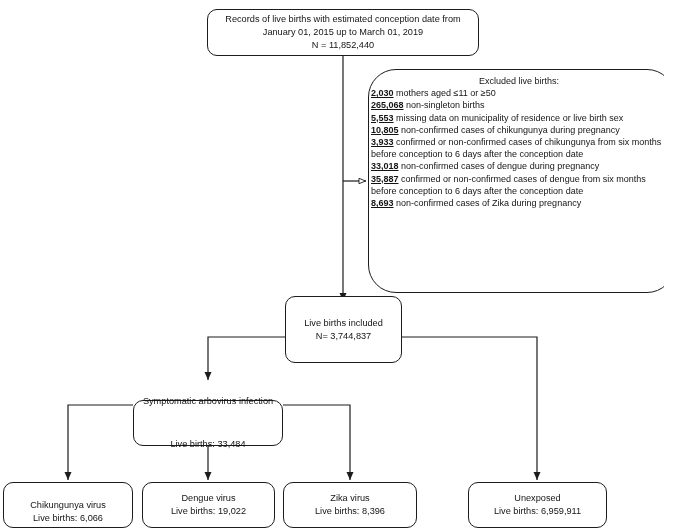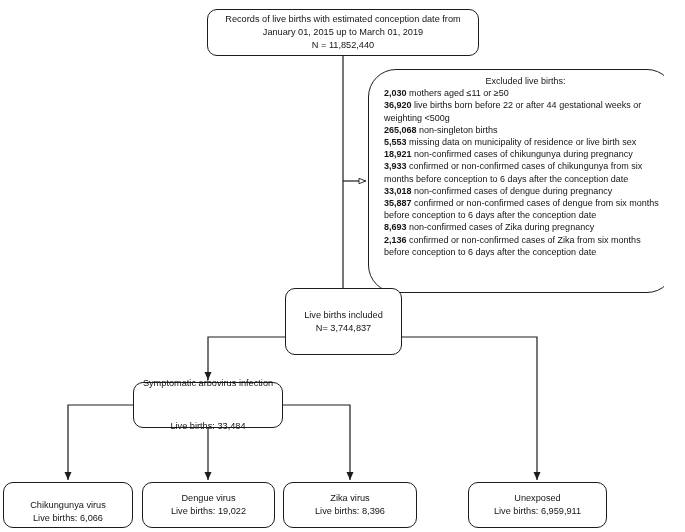--- a/index.html
+++ b/index.html
@@ -10,25 +10,25 @@
   .connectors{position:absolute;left:0;top:0;width:685px;height:532px;}
   .box{
     position:absolute;box-sizing:border-box;background:#ffffff;
     border:1.2px solid #1c1c1c;border-radius:10px;
     display:flex;flex-direction:column;justify-content:center;align-items:center;
     text-align:center;font-size:9.2px;line-height:13px;padding:2px 3px;
   }
   .bold{font-weight:normal;}
   .excl{
     border-radius:28px;display:block;text-align:left;
-    padding:5px 7px 4px 15px;font-size:9px;line-height:12.2px;
+    padding:5px 7px 4px 2px;font-size:9px;line-height:12.2px;
   }
   .excl-title{text-align:center;margin:0 0 0 0;}
   .xi{margin:0;}
-  .xi b{font-weight:bold;}
+  .xi b{font-weight:bold;text-decoration:underline;}
 </style>
 </head>
 <body>
 
 <div class="canvas">
 
   <svg class="connectors" viewBox="0 0 685 532" xmlns="http://www.w3.org/2000/svg">
     <defs>
       <marker id="af" markerUnits="userSpaceOnUse" markerWidth="10" markerHeight="9" refX="8" refY="3.5" orient="auto">
         <path d="M0,0 L8,3.5 L0,7 Z" fill="#1c1c1c"></path>
@@ -50,37 +50,35 @@
 
   <div class="box" style="left:207px;top:9px;width:272px;height:47px;">
     <div>Records of live births with estimated conception date from</div>
     <div>January 01, 2015 up to March 01, 2019</div>
     <div class="bold">N = 11,852,440</div>
   </div>
 
   <div class="box excl" style="left:368px;top:69px;width:307px;height:224px;">
     <p class="xi excl-title">Excluded live births:</p>
     <p class="xi"><b>2,030</b> <span>mothers aged ≤11 or ≥50</span></p>
-    <p class="xi"><b>36,920</b> <span>live births born before 22 or after 44 gestational weeks or weighting &lt;500g</span></p>
     <p class="xi"><b>265,068</b> <span>non-singleton births</span></p>
     <p class="xi"><b>5,553</b> <span>missing data on municipality of residence or live birth sex</span></p>
-    <p class="xi"><b>18,921</b> <span>non-confirmed cases of chikungunya during pregnancy</span></p>
+    <p class="xi"><b>10,805</b> <span>non-confirmed cases of chikungunya during pregnancy</span></p>
     <p class="xi"><b>3,933</b> <span>confirmed or non-confirmed cases of chikungunya from six months before conception to 6 days after the conception date</span></p>
     <p class="xi"><b>33,018</b> <span>non-confirmed cases of dengue during pregnancy</span></p>
     <p class="xi"><b>35,887</b> <span>confirmed or non-confirmed cases of dengue from six months before conception to 6 days after the conception date</span></p>
     <p class="xi"><b>8,693</b> <span>non-confirmed cases of Zika during pregnancy</span></p>
-    <p class="xi"><b>2,136</b> <span>confirmed or non-confirmed cases of Zika from six months before conception to 6 days after the conception date</span></p>
   </div>
 
-  <div class="box" style="left:285px;top:288px;width:117px;height:67px;">
+  <div class="box" style="left:285px;top:296px;width:117px;height:67px;">
     <div>Live births included</div>
     <div class="bold">N= 3,744,837</div>
   </div>
 
-  <div class="box" style="left:133px;top:382px;width:150px;height:46px;gap:30px;">
+  <div class="box" style="left:133px;top:400px;width:150px;height:46px;gap:30px;">
     <div>Symptomatic arbovirus infection</div>
     <div class="bold">Live births: 33,484</div>
   </div>
 
   <div class="box" style="left:3px;top:482px;width:130px;height:46px;justify-content:flex-end;">
     <div>Chikungunya virus</div>
     <div class="bold">Live births: 6,066</div>
   </div>
 
   <div class="box" style="left:142px;top:482px;width:133px;height:46px;">

